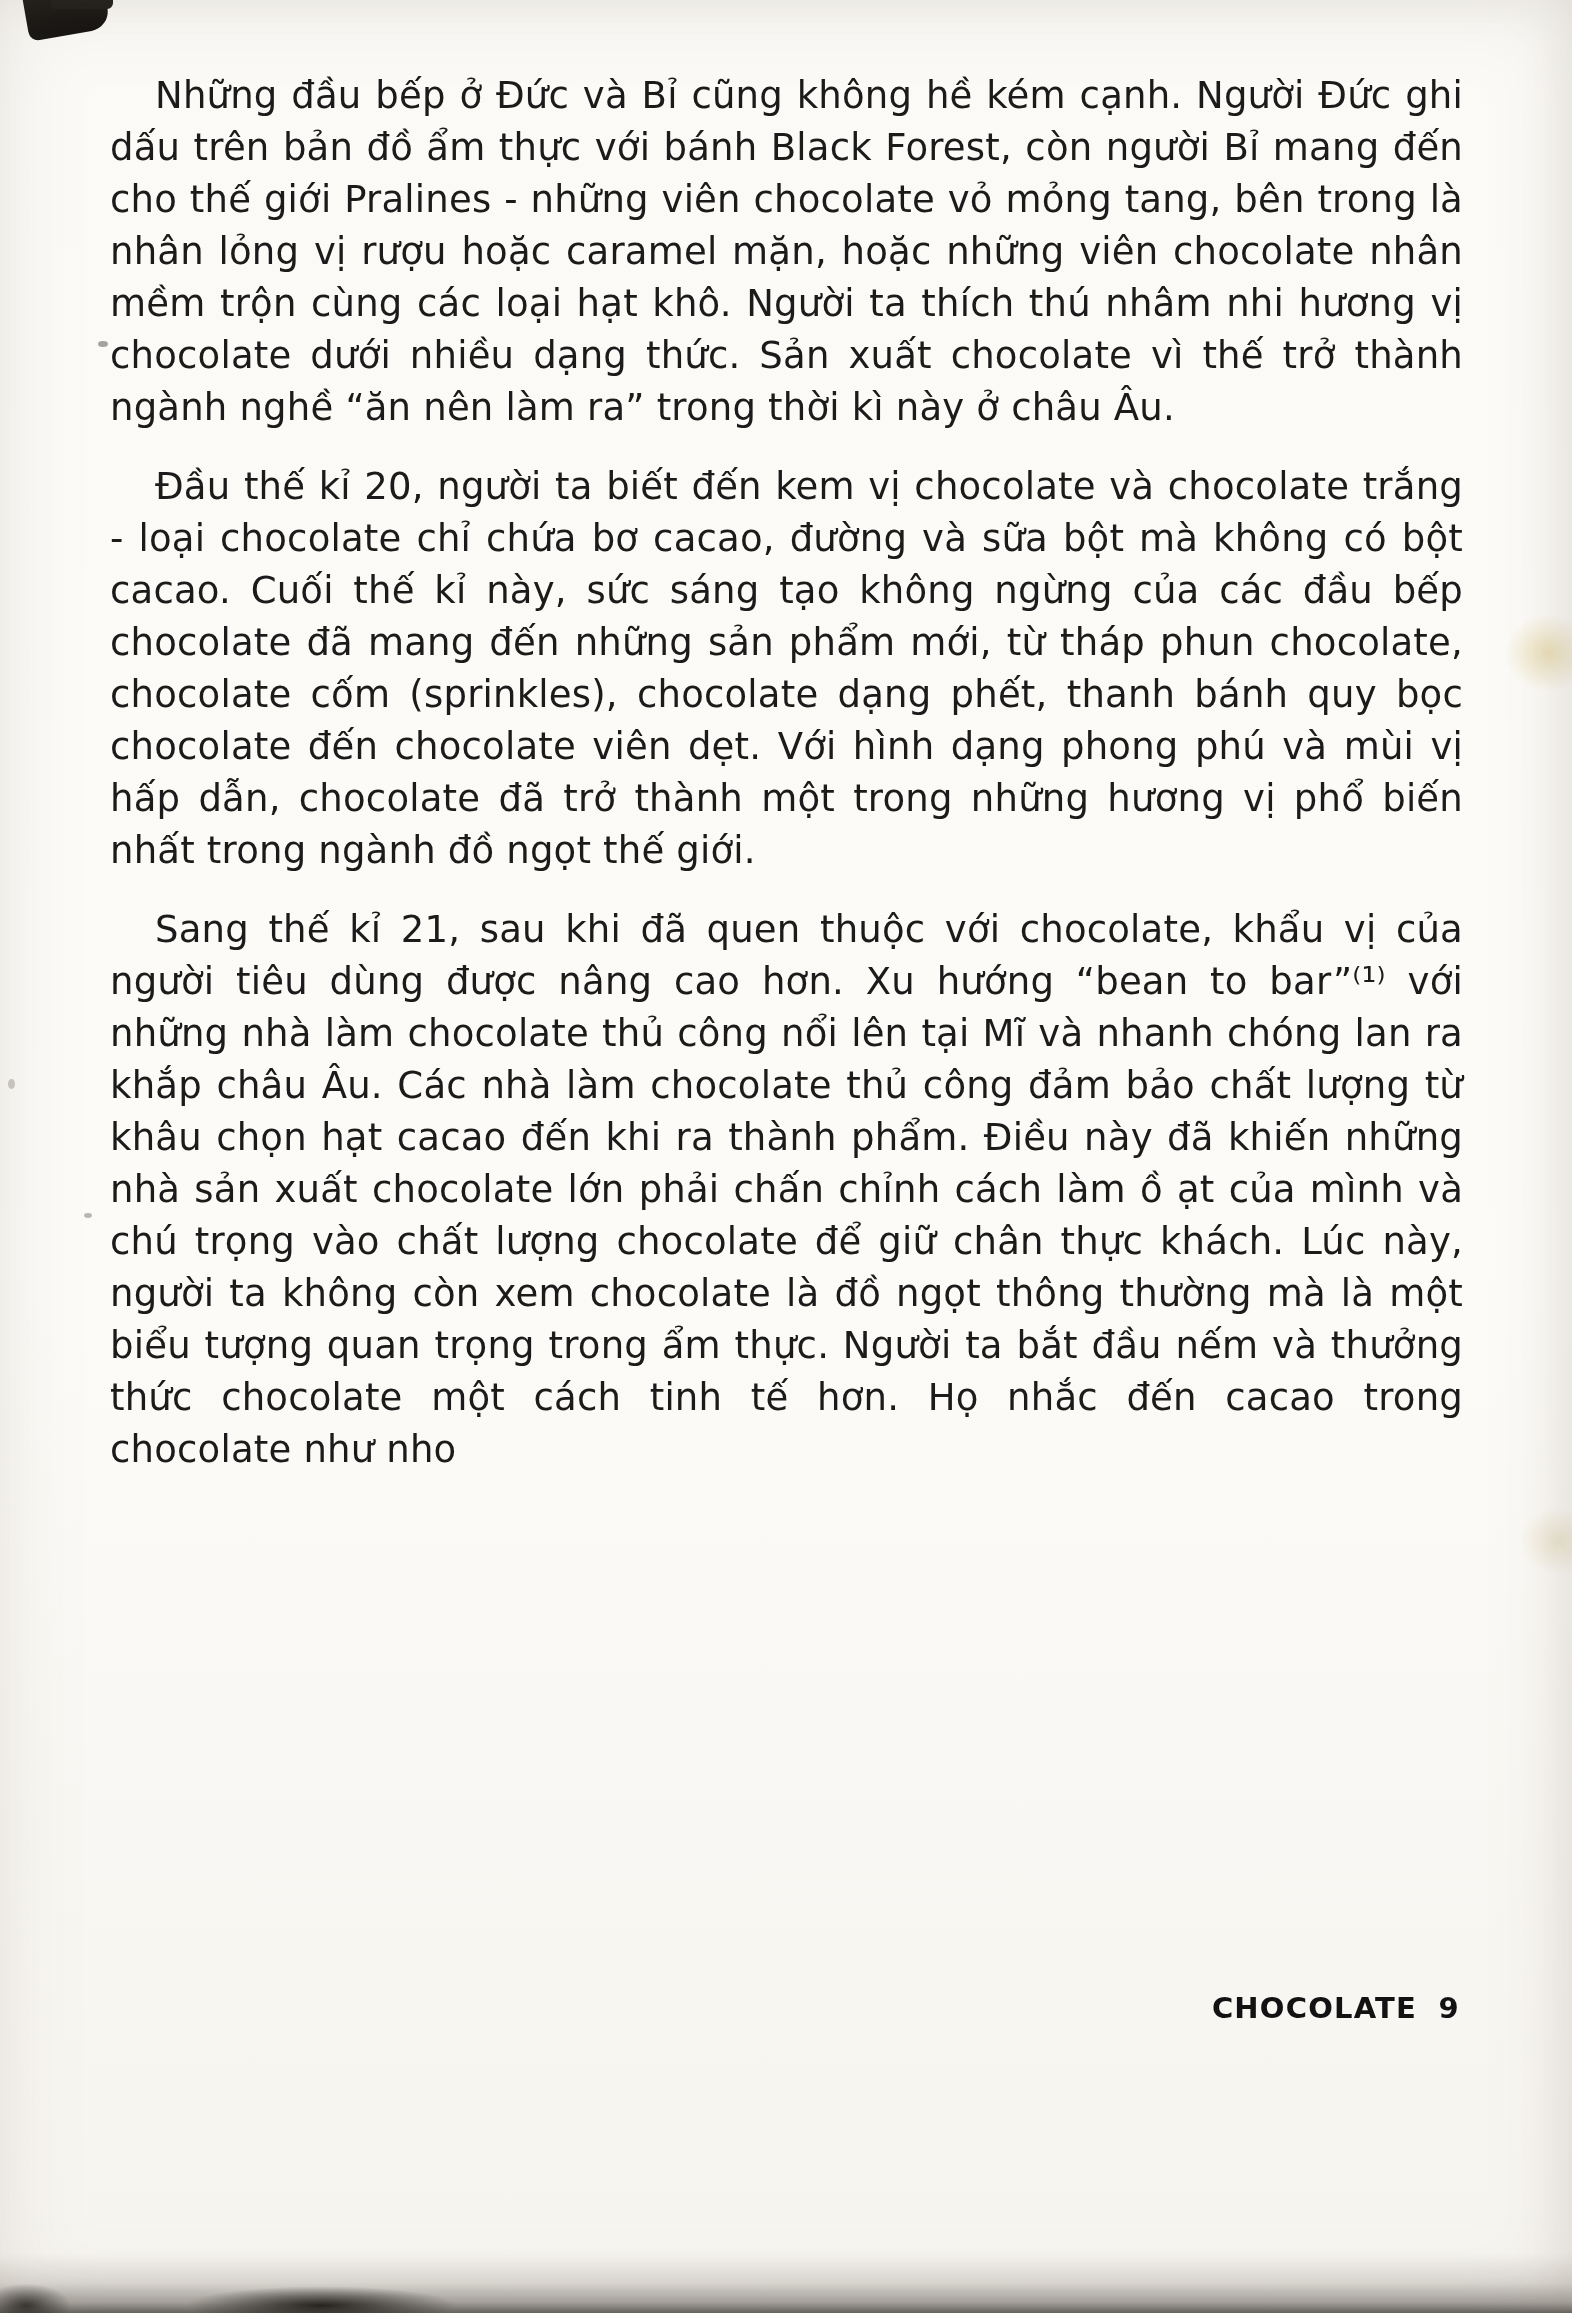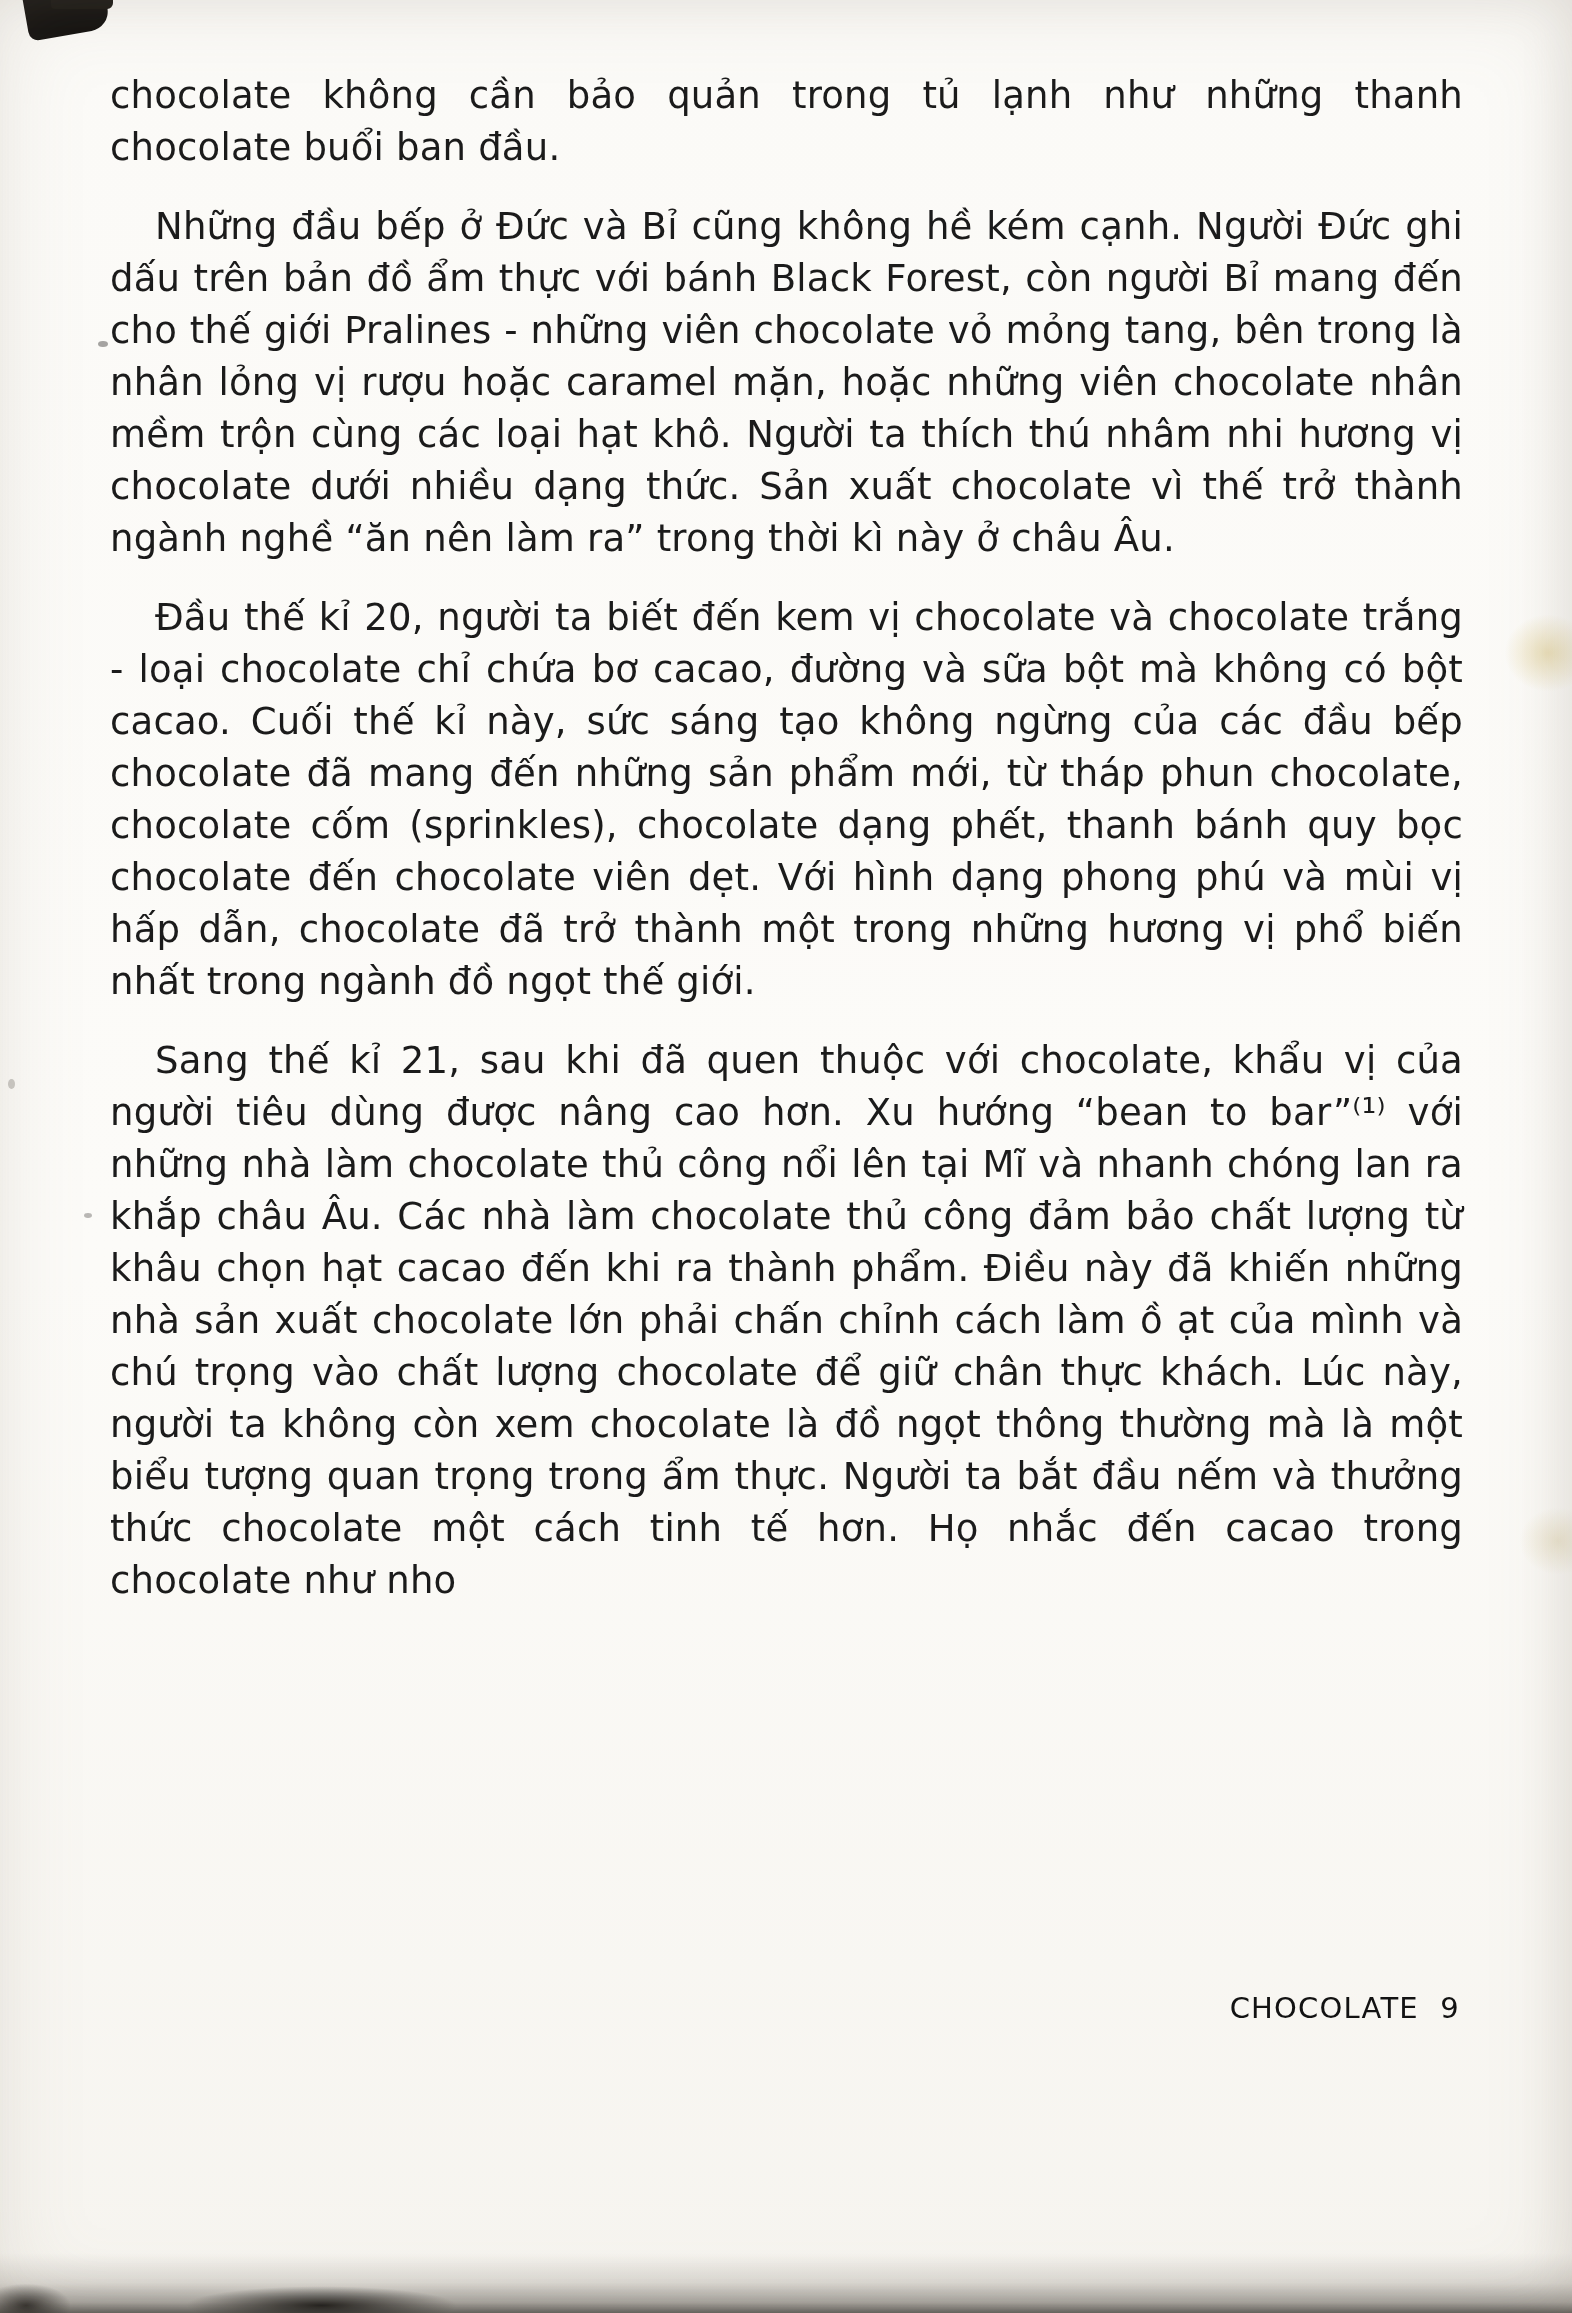--- a/index.html
+++ b/index.html
@@ -61,21 +61,21 @@
     padding-left: 29px;
     text-indent: -29px;
     margin: 0;
     max-width: 1336px;
   }
   .page-footer {
     position: absolute;
     top: 1991px;
     right: 112px;
     font-size: 29px;
-    font-weight: normal;
+    font-weight: bold;
     letter-spacing: 1.2px;
     color: #121212;
     white-space: nowrap;
   }
   .page-footer .pagenum {
     margin-left: 21.5px;
   }
 
   
   .scan-topleft-blob {
@@ -168,21 +168,20 @@
     background: rgba(90,86,80,0.30);
     border-radius: 50%;
   }
 </style>
 </head>
 <body>
 
 <div class="page">
 
   <div class="text-block">
-    <p>chocolate không cần bảo quản trong tủ lạnh như những thanh chocolate buổi ban đầu.</p>
     <p class="indent">Những đầu bếp ở Đức và Bỉ cũng không hề kém cạnh. Người Đức ghi dấu trên bản đồ ẩm thực với bánh Black Forest, còn người Bỉ mang đến cho thế giới Pralines - những viên chocolate vỏ mỏng tang, bên trong là nhân lỏng vị rượu hoặc caramel mặn, hoặc những viên chocolate nhân mềm trộn cùng các loại hạt khô. Người ta thích thú nhâm nhi hương vị chocolate dưới nhiều dạng thức. Sản xuất chocolate vì thế trở thành ngành nghề “ăn nên làm ra” trong thời kì này ở châu Âu.</p>
     <p class="indent">Đầu thế kỉ 20, người ta biết đến kem vị chocolate và chocolate trắng - loại chocolate chỉ chứa bơ cacao, đường và sữa bột mà không có bột cacao. Cuối thế kỉ này, sức sáng tạo không ngừng của các đầu bếp chocolate đã mang đến những sản phẩm mới, từ tháp phun chocolate, chocolate cốm (sprinkles), chocolate dạng phết, thanh bánh quy bọc chocolate đến chocolate viên dẹt. Với hình dạng phong phú và mùi vị hấp dẫn, chocolate đã trở thành một trong những hương vị phổ biến nhất trong ngành đồ ngọt thế giới.</p>
     <p class="indent">Sang thế kỉ 21, sau khi đã quen thuộc với chocolate, khẩu vị của người tiêu dùng được nâng cao hơn. Xu hướng “bean to bar”⁽¹⁾ với những nhà làm chocolate thủ công nổi lên tại Mĩ và nhanh chóng lan ra khắp châu Âu. Các nhà làm chocolate thủ công đảm bảo chất lượng từ khâu chọn hạt cacao đến khi ra thành phẩm. Điều này đã khiến những nhà sản xuất chocolate lớn phải chấn chỉnh cách làm ồ ạt của mình và chú trọng vào chất lượng chocolate để giữ chân thực khách. Lúc này, người ta không còn xem chocolate là đồ ngọt thông thường mà là một biểu tượng quan trọng trong ẩm thực. Người ta bắt đầu nếm và thưởng thức chocolate một cách tinh tế hơn. Họ nhắc đến cacao trong chocolate như nho</p>
   </div>
 
 
   <div class="page-footer">
     <span>CHOCOLATE</span><span class="pagenum">9</span>
   </div>
 

